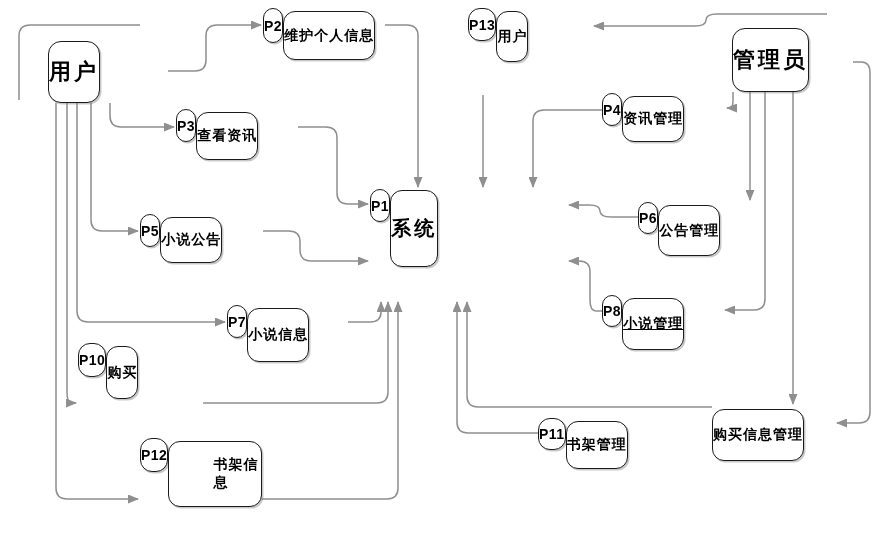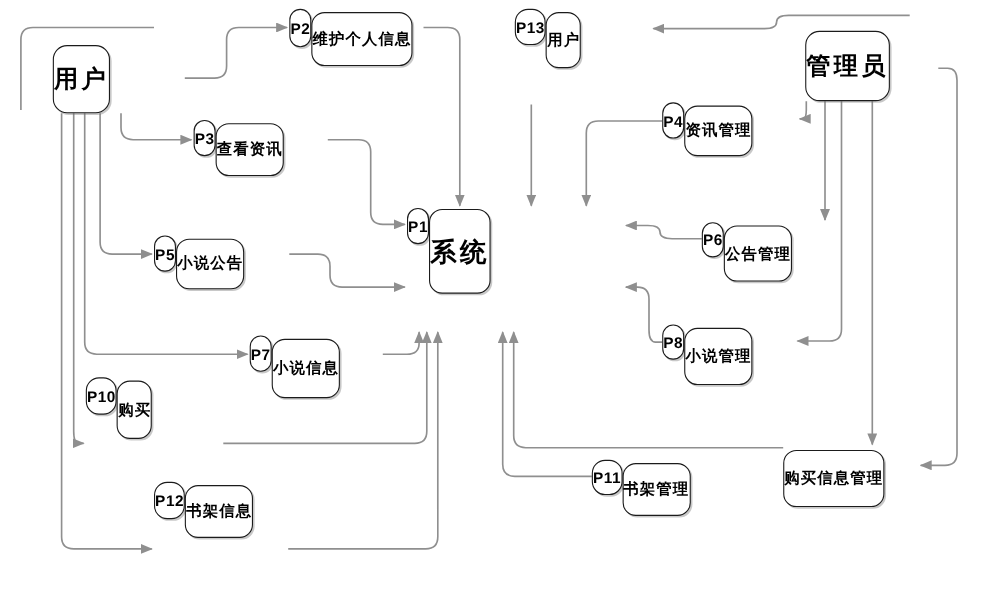--- a/index.html
+++ b/index.html
@@ -17,21 +17,21 @@
     box-sizing:border-box;
     background:#ffffff;
     border:1.5px solid var(--border,#1b1b1b);
     border-radius:12px;
     display:flex;align-items:center;justify-content:center;
     font-weight:700;color:var(--text,#000000);
     box-shadow:1.5px 1.5px 0 rgba(110,110,110,0.38);
   }
   .code-box{font-size:14px;letter-spacing:0.5px;}
   .name-box{margin-top:3px;font-size:14px;letter-spacing:1px;}
-  .name-box.big{font-size:24px;letter-spacing:3px;margin-top:1px;}
+  .name-box.big{font-size:20px;letter-spacing:3px;margin-top:1px;}
   .actor-box{font-size:22px;letter-spacing:3px;border-radius:13px;}
 </style>
 </head>
 <body>
 
 <div class="stage">
   <svg class="connectors" id="connector-layer" viewBox="0 0 894 537">
       <defs>
         <marker id="arrow" viewBox="0 0 11 9" refX="10" refY="4.5" markerWidth="11" markerHeight="9" orient="auto" markerUnits="userSpaceOnUse">
           <path d="M0,0 L11,4.5 L0,9 Z" fill="#8f8f8f"></path>
@@ -97,29 +97,29 @@
       <div class="node" style="left: 638px; top: 202px; width: 122px;">
         <div class="box code-box" style="height: 32px;">P6</div>
         <div class="box name-box" style="height: 51px;">公告管理</div>
       </div>
       <div class="node" style="left: 227px; top: 305px; width: 121px;">
         <div class="box code-box" style="height: 33px;">P7</div>
         <div class="box name-box" style="height: 54px;">小说信息</div>
       </div>
       <div class="node" style="left: 602px; top: 295px; width: 121px;">
         <div class="box code-box" style="height: 32px;">P8</div>
-        <div class="box name-box" style="height: 52px;">小说管理</div>
+        <div class="box name-box" style="height: 52px; text-decoration: underline;">小说管理</div>
       </div>
       <div class="node" style="left: 78px; top: 343px; width: 125px;">
         <div class="box code-box" style="height: 34px;">P10</div>
         <div class="box name-box" style="height: 53px;">购买</div>
       </div>
       <div class="node" style="left: 140px; top: 438px; width: 122px;">
         <div class="box code-box" style="height: 34px;">P12</div>
-        <div class="box name-box" style="height: 48px;">书架信息</div>
+        <div class="box name-box" style="height: 66px; padding-left: 44px;">书架信息</div>
       </div>
       <div class="node" style="left: 538px; top: 418px; width: 124px;">
         <div class="box code-box" style="height: 32px;">P11</div>
         <div class="box name-box" style="height: 48px;">书架管理</div>
       </div>
       <div class="node" style="left: 712px; top: 406px; width: 123px;">
         <div class="box name-box" style="height: 52px;">购买信息管理</div>
       </div>
     </div>
 </div>

